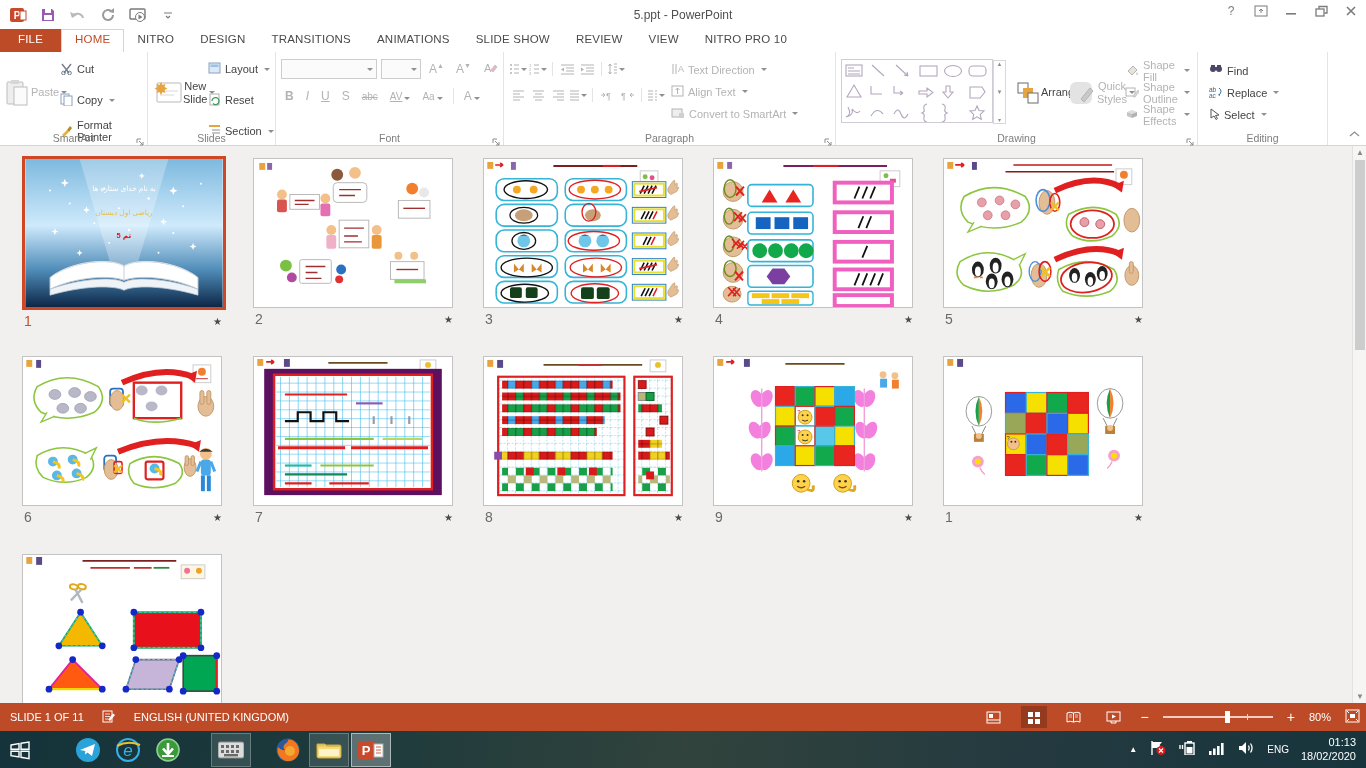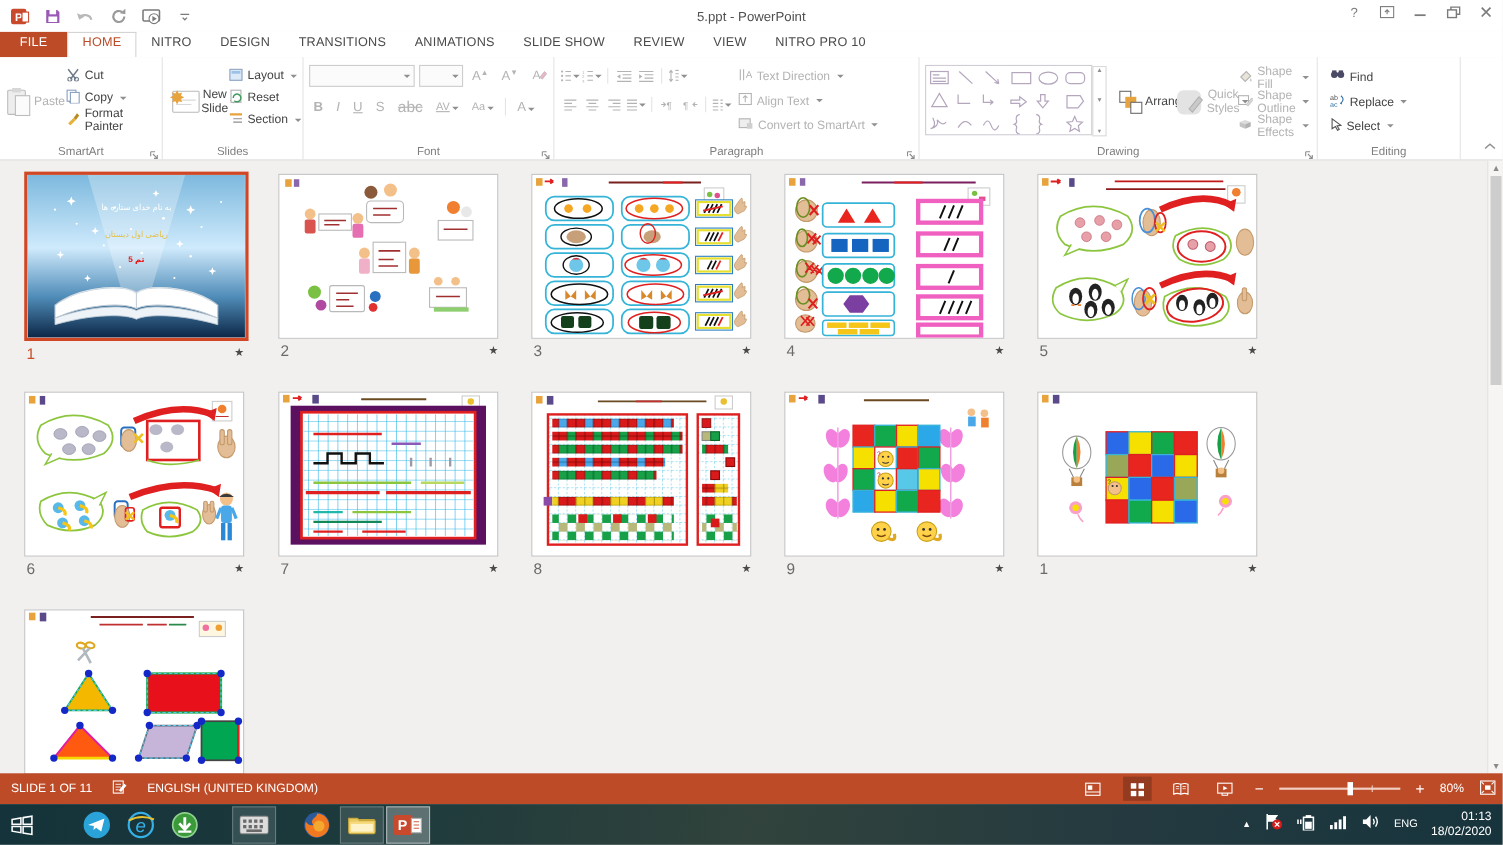--- a/index.html
+++ b/index.html
@@ -26,21 +26,21 @@
   
   .ribbon { position:absolute; top:52px; left:0; width:1366px; height:94px; background:#fff;
     border-bottom:1px solid #d4d4d4; display:flex; }
   .rgroup { position:relative; display:flex; align-items:flex-start; padding:3px 5px 16px;
     border-right:1px solid #e4e4e4; height:100%; }
   .glabel { position:absolute; bottom:1px; left:0; right:0; text-align:center; font-size:10.5px; color:#7e7e7e; }
   .launcher { position:absolute; right:2px; bottom:3px; width:9px; height:9px; }
   .bigbtn { width:52px; height:72px; display:flex; flex-direction:row; align-items:center;
     justify-content:flex-start; font-size:11px; color:#444; text-align:center; line-height:1.15; padding-top:3px; }
   .bigbtn .bicon { height:32px; display:flex; align-items:center; }
-  .smallcol { display:flex; flex-direction:column; justify-content:flex-start; gap:0; padding-top:4px; }
+  .smallcol { display:flex; flex-direction:column; justify-content:flex-start; gap:11px; padding-top:4px; }
   .sbtn { display:flex; align-items:center; gap:4px; font-size:11px; color:#444; height:20px; padding:0 3px; }
   .dis, .dis * { color:#b3b3b3 !important; }
   .darrow { display:inline-block; width:0; height:0; border-left:3px solid transparent;
     border-right:3px solid transparent; border-top:3.5px solid #8f8f8f; margin-left:2px; }
   .combo { border:1px solid #cdcdcd; background:#fbfbfb; height:20px; display:flex; align-items:center;
     justify-content:flex-end; padding-right:3px; }
   .fontrow { display:flex; gap:4px; align-items:center; }
   .fbtn { font-size:12px; color:#b3b3b3; padding:2px 4px; }
   .vline { width:1px; background:#e4e4e4; height:60px; margin:4px 2px; }
   .shapebox { width:152px; height:64px; border:1px solid #d0ccd6; background:#fff; margin-top:4px; position:relative; }
@@ -278,21 +278,21 @@
             <text x="1" y="11" font-size="11" fill="#b3b3b3">A</text>
             <path d="M8,9 l4,-5 2,2 -4,5 Z" fill="#e8b6c8" stroke="#b3b3b3" stroke-width=".6"></path>
           </svg>
       </span>
     </div>
     <div class="fontrow" style="margin-top:8px">
       <span class="fbtn" style="font-weight:bold">B</span>
       <span class="fbtn" style="font-style:italic">I</span>
       <span class="fbtn" style="text-decoration:underline">U</span>
       <span class="fbtn">S</span>
-      <span class="fbtn" style="text-decoration:line-through; font-size:14px">abc</span>
+      <span class="fbtn" style="text-decoration:line-through; font-size:10px">abc</span>
       <span class="fbtn" style="font-size:10px"><u>AV</u><span class="darrow"></span></span>
       <span class="fbtn" style="font-size:10px">Aa<span class="darrow"></span></span>
       <span class="vline" style="height:16px; margin:0 2px"></span>
       <span class="fbtn">A<span class="darrow"></span></span>
     </div>
     <span class="glabel">Font</span>
     <span class="launcher"><svg width="9" height="9">
           <path d="M1,1 H5 M1,1 V5 M3,3 L7,7 M7,4 V7 H4" stroke="#8c8c8c" fill="none"></path>
         </svg></span>
   </div>

